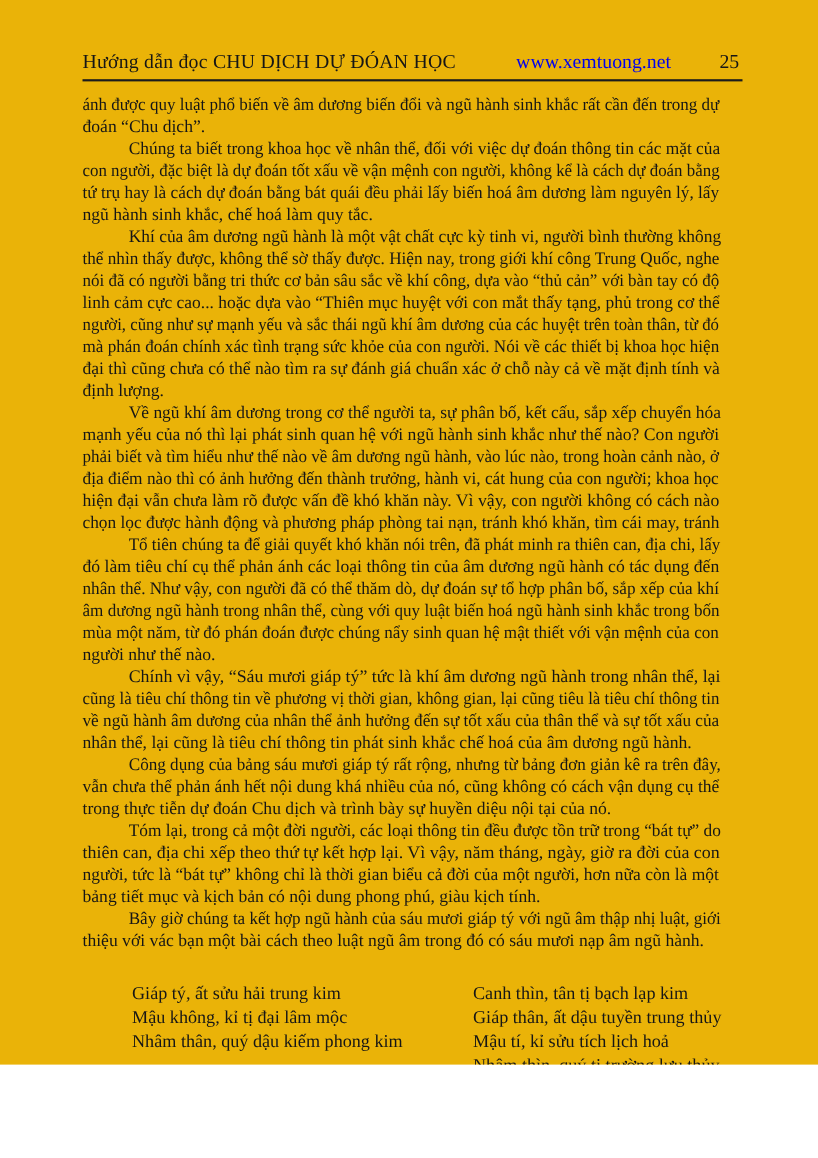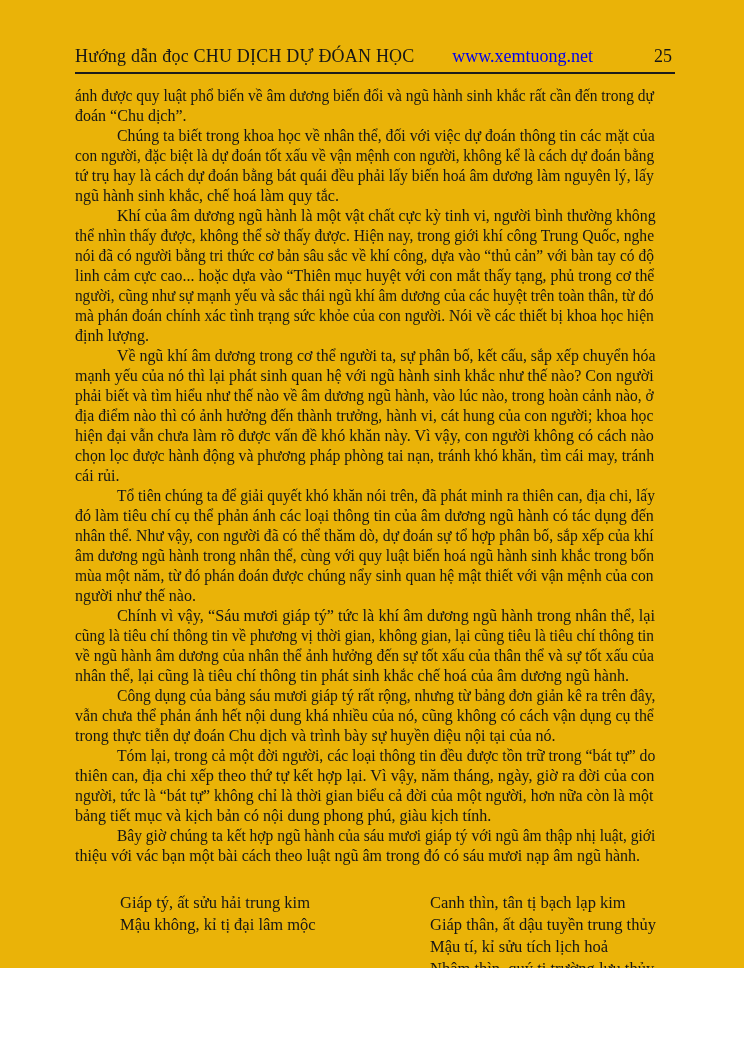--- a/index.html
+++ b/index.html
@@ -21,21 +21,21 @@
     align-items: baseline;
     font-size: 18px;
     white-space: nowrap;
   }
   .header .title { letter-spacing: 0.2px; }
   .header .link {
     margin-left: auto;
     color: #0000ee;
     cursor: pointer;
   }
-  .header .pagenum { margin-left: 61px; }
+  .header .pagenum { margin-left: 44px; }
   .rule {
     position: absolute;
     left: 75px;
     top: 72px;
     width: 600px;
     height: 0;
     border-top: 2px solid #1c1c1c;
   }
   .doc-body {
     position: absolute;
@@ -90,30 +90,30 @@
         <div class="line"><span class="lt" style="transform: scaleX(0.981908);">tứ trụ hay là cách dự đoán bằng bát quái đều phải lấy biến hoá âm dương làm nguyên lý, lấy</span></div>
         <div class="line last"><span class="lt" style="transform: scaleX(1);">ngũ hành sinh khắc, chế hoá làm quy tắc.</span></div>
       </div>
       <div class="paragraph">
         <div class="line indent"><span class="lt" style="transform: scaleX(0.989305);">Khí của âm dương ngũ hành là một vật chất cực kỳ tinh vi, người bình thường không</span></div>
         <div class="line"><span class="lt" style="transform: scaleX(0.97549);">thể nhìn thấy được, không thể sờ thấy được. Hiện nay, trong giới khí công Trung Quốc, nghe</span></div>
         <div class="line"><span class="lt" style="transform: scaleX(0.966019);">nói đã có người bằng tri thức cơ bản sâu sắc về khí công, dựa vào “thủ cản” với bàn tay có độ</span></div>
         <div class="line"><span class="lt" style="transform: scaleX(0.99005);">linh cảm cực cao... hoặc dựa vào “Thiên mục huyệt với con mắt thấy tạng, phủ trong cơ thể</span></div>
         <div class="line"><span class="lt" style="transform: scaleX(0.952153);">người, cũng như sự mạnh yếu và sắc thái ngũ khí âm dương của các huyệt trên toàn thân, từ đó</span></div>
         <div class="line"><span class="lt" style="transform: scaleX(0.970732);">mà phán đoán chính xác tình trạng sức khỏe của con người. Nói về các thiết bị khoa học hiện</span></div>
+        <div class="line"><span class="lt" style="transform: scaleX(0.998328);">đại thì cũng chưa có thể nào tìm ra sự đánh giá chuẩn xác ở chỗ này cả về mặt định tính và</span></div>
         <div class="line last"><span class="lt" style="transform: scaleX(1);">định lượng.</span></div>
       </div>
       <div class="paragraph">
         <div class="line indent"><span class="lt" style="transform: scaleX(0.991071);">Về ngũ khí âm dương trong cơ thể người ta, sự phân bố, kết cấu, sắp xếp chuyển hóa</span></div>
         <div class="line"><span class="lt" style="transform: scaleX(1.00168);">mạnh yếu của nó thì lại phát sinh quan hệ với ngũ hành sinh khắc như thế nào? Con người</span></div>
         <div class="line"><span class="lt" style="transform: scaleX(0.967585);">phải biết và tìm hiểu như thế nào về âm dương ngũ hành, vào lúc nào, trong hoàn cảnh nào, ở</span></div>
         <div class="line"><span class="lt" style="transform: scaleX(0.983526);">địa điểm nào thì có ảnh hưởng đến thành trưởng, hành vi, cát hung của con người; khoa học</span></div>
         <div class="line"><span class="lt" style="transform: scaleX(1.00505);">hiện đại vẫn chưa làm rõ được vấn đề khó khăn này. Vì vậy, con người không có cách nào</span></div>
         <div class="line"><span class="lt" style="transform: scaleX(0.985149);">chọn lọc được hành động và phương pháp phòng tai nạn, tránh khó khăn, tìm cái may, tránh</span></div>
-        <div class="line last"><span class="lt" style="transform: scaleX(1);">cái rủi.</span></div>
       </div>
       <div class="paragraph">
         <div class="line indent"><span class="lt" style="transform: scaleX(0.966899);">Tổ tiên chúng ta để giải quyết khó khăn nói trên, đã phát minh ra thiên can, địa chi, lấy</span></div>
         <div class="line"><span class="lt" style="transform: scaleX(1.00168);">đó làm tiêu chí cụ thể phản ánh các loại thông tin của âm dương ngũ hành có tác dụng đến</span></div>
         <div class="line"><span class="lt" style="transform: scaleX(0.97549);">nhân thể. Như vậy, con người đã có thể thăm dò, dự đoán sự tổ hợp phân bố, sắp xếp của khí</span></div>
         <div class="line"><span class="lt" style="transform: scaleX(0.970732);">âm dương ngũ hành trong nhân thể, cùng với quy luật biến hoá ngũ hành sinh khắc trong bốn</span></div>
         <div class="line"><span class="lt" style="transform: scaleX(0.970732);">mùa một năm, từ đó phán đoán được chúng nẩy sinh quan hệ mật thiết với vận mệnh của con</span></div>
         <div class="line last"><span class="lt" style="transform: scaleX(1);">người như thế nào.</span></div>
       </div>
       <div class="paragraph">
@@ -135,20 +135,21 @@
       </div>
       <div class="paragraph">
         <div class="line indent"><span class="lt" style="transform: scaleX(0.968586);">Bây giờ chúng ta kết hợp ngũ hành của sáu mươi giáp tý với ngũ âm thập nhị luật, giới</span></div>
         <div class="line last"><span class="lt" style="transform: scaleX(1);">thiệu với vác bạn một bài cách theo luật ngũ âm trong đó có sáu mươi nạp âm ngũ hành.</span></div>
       </div>
     </div>
   <div class="verse">
     <div class="verse-col left">
         <div class="verse-line">Giáp tý, ất sửu hải trung kim</div>
         <div class="verse-line">Mậu không, kỉ tị đại lâm mộc</div>
+        <div class="verse-line">Nhâm thân, quý dậu kiếm phong kim</div>
       </div>
     <div class="verse-col right">
         <div class="verse-line">Canh thìn, tân tị bạch lạp kim</div>
         <div class="verse-line">Giáp thân, ất dậu tuyền trung thủy</div>
         <div class="verse-line">Mậu tí, kỉ sửu tích lịch hoả</div>
         <div class="verse-line">Nhâm thìn, quý tị trường lưu thủy</div>
       </div>
   </div>
 </div>
 

